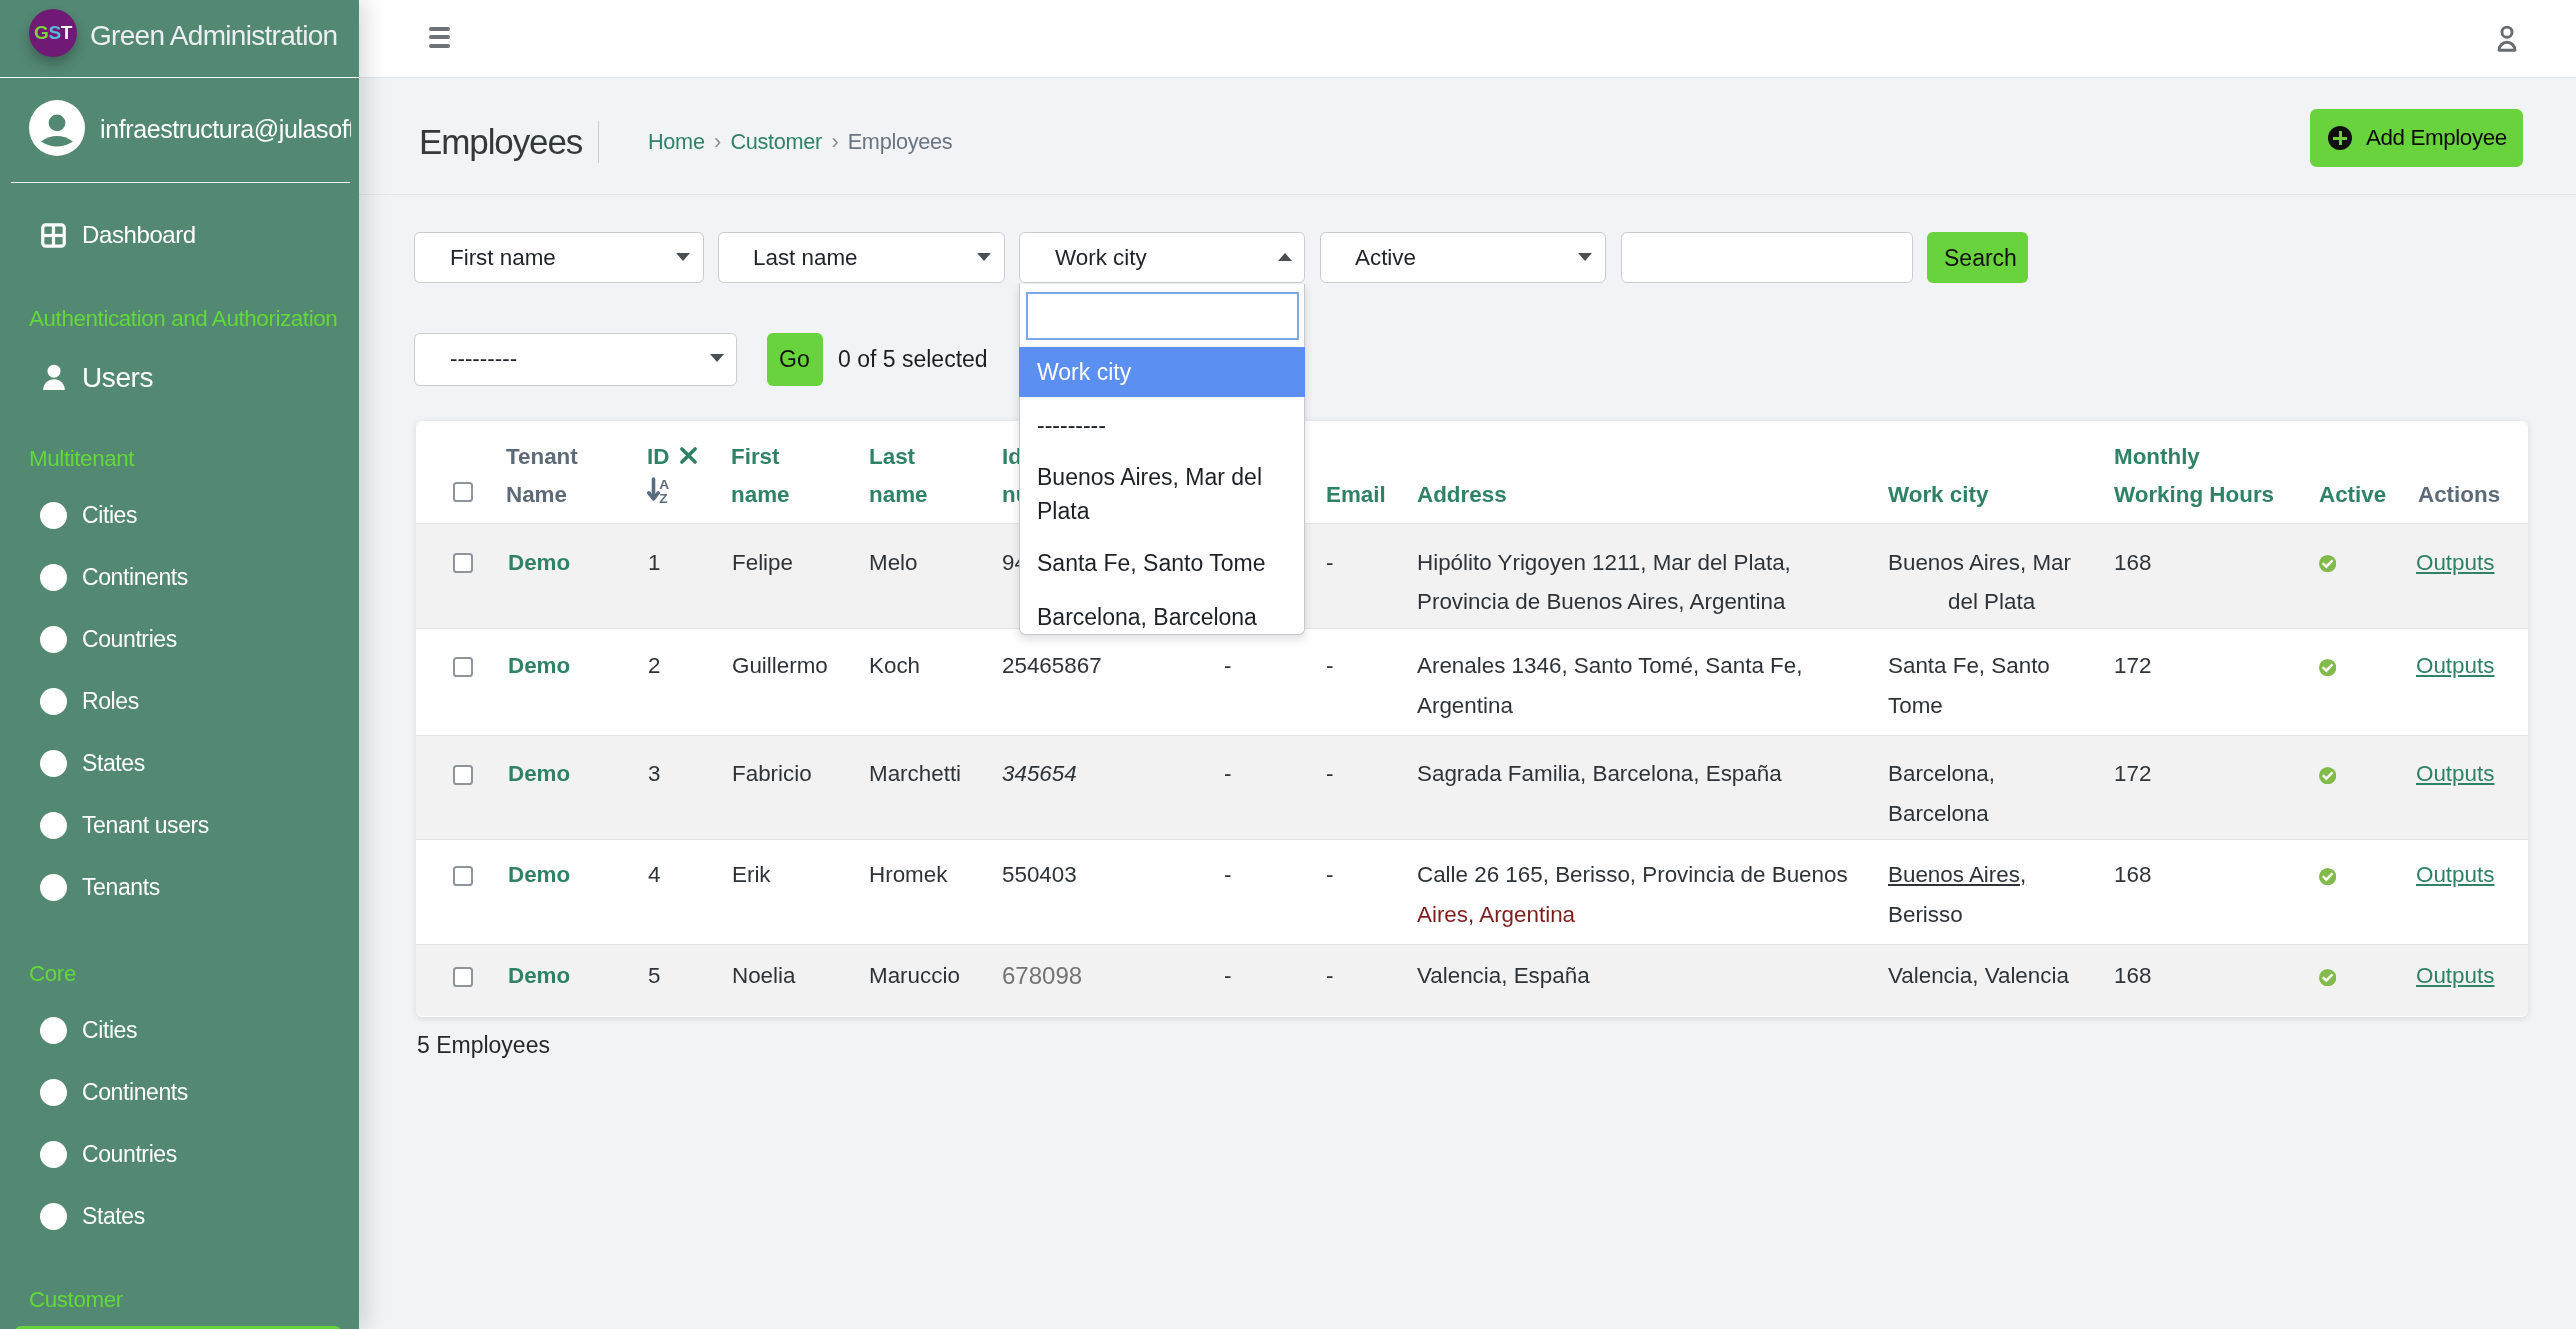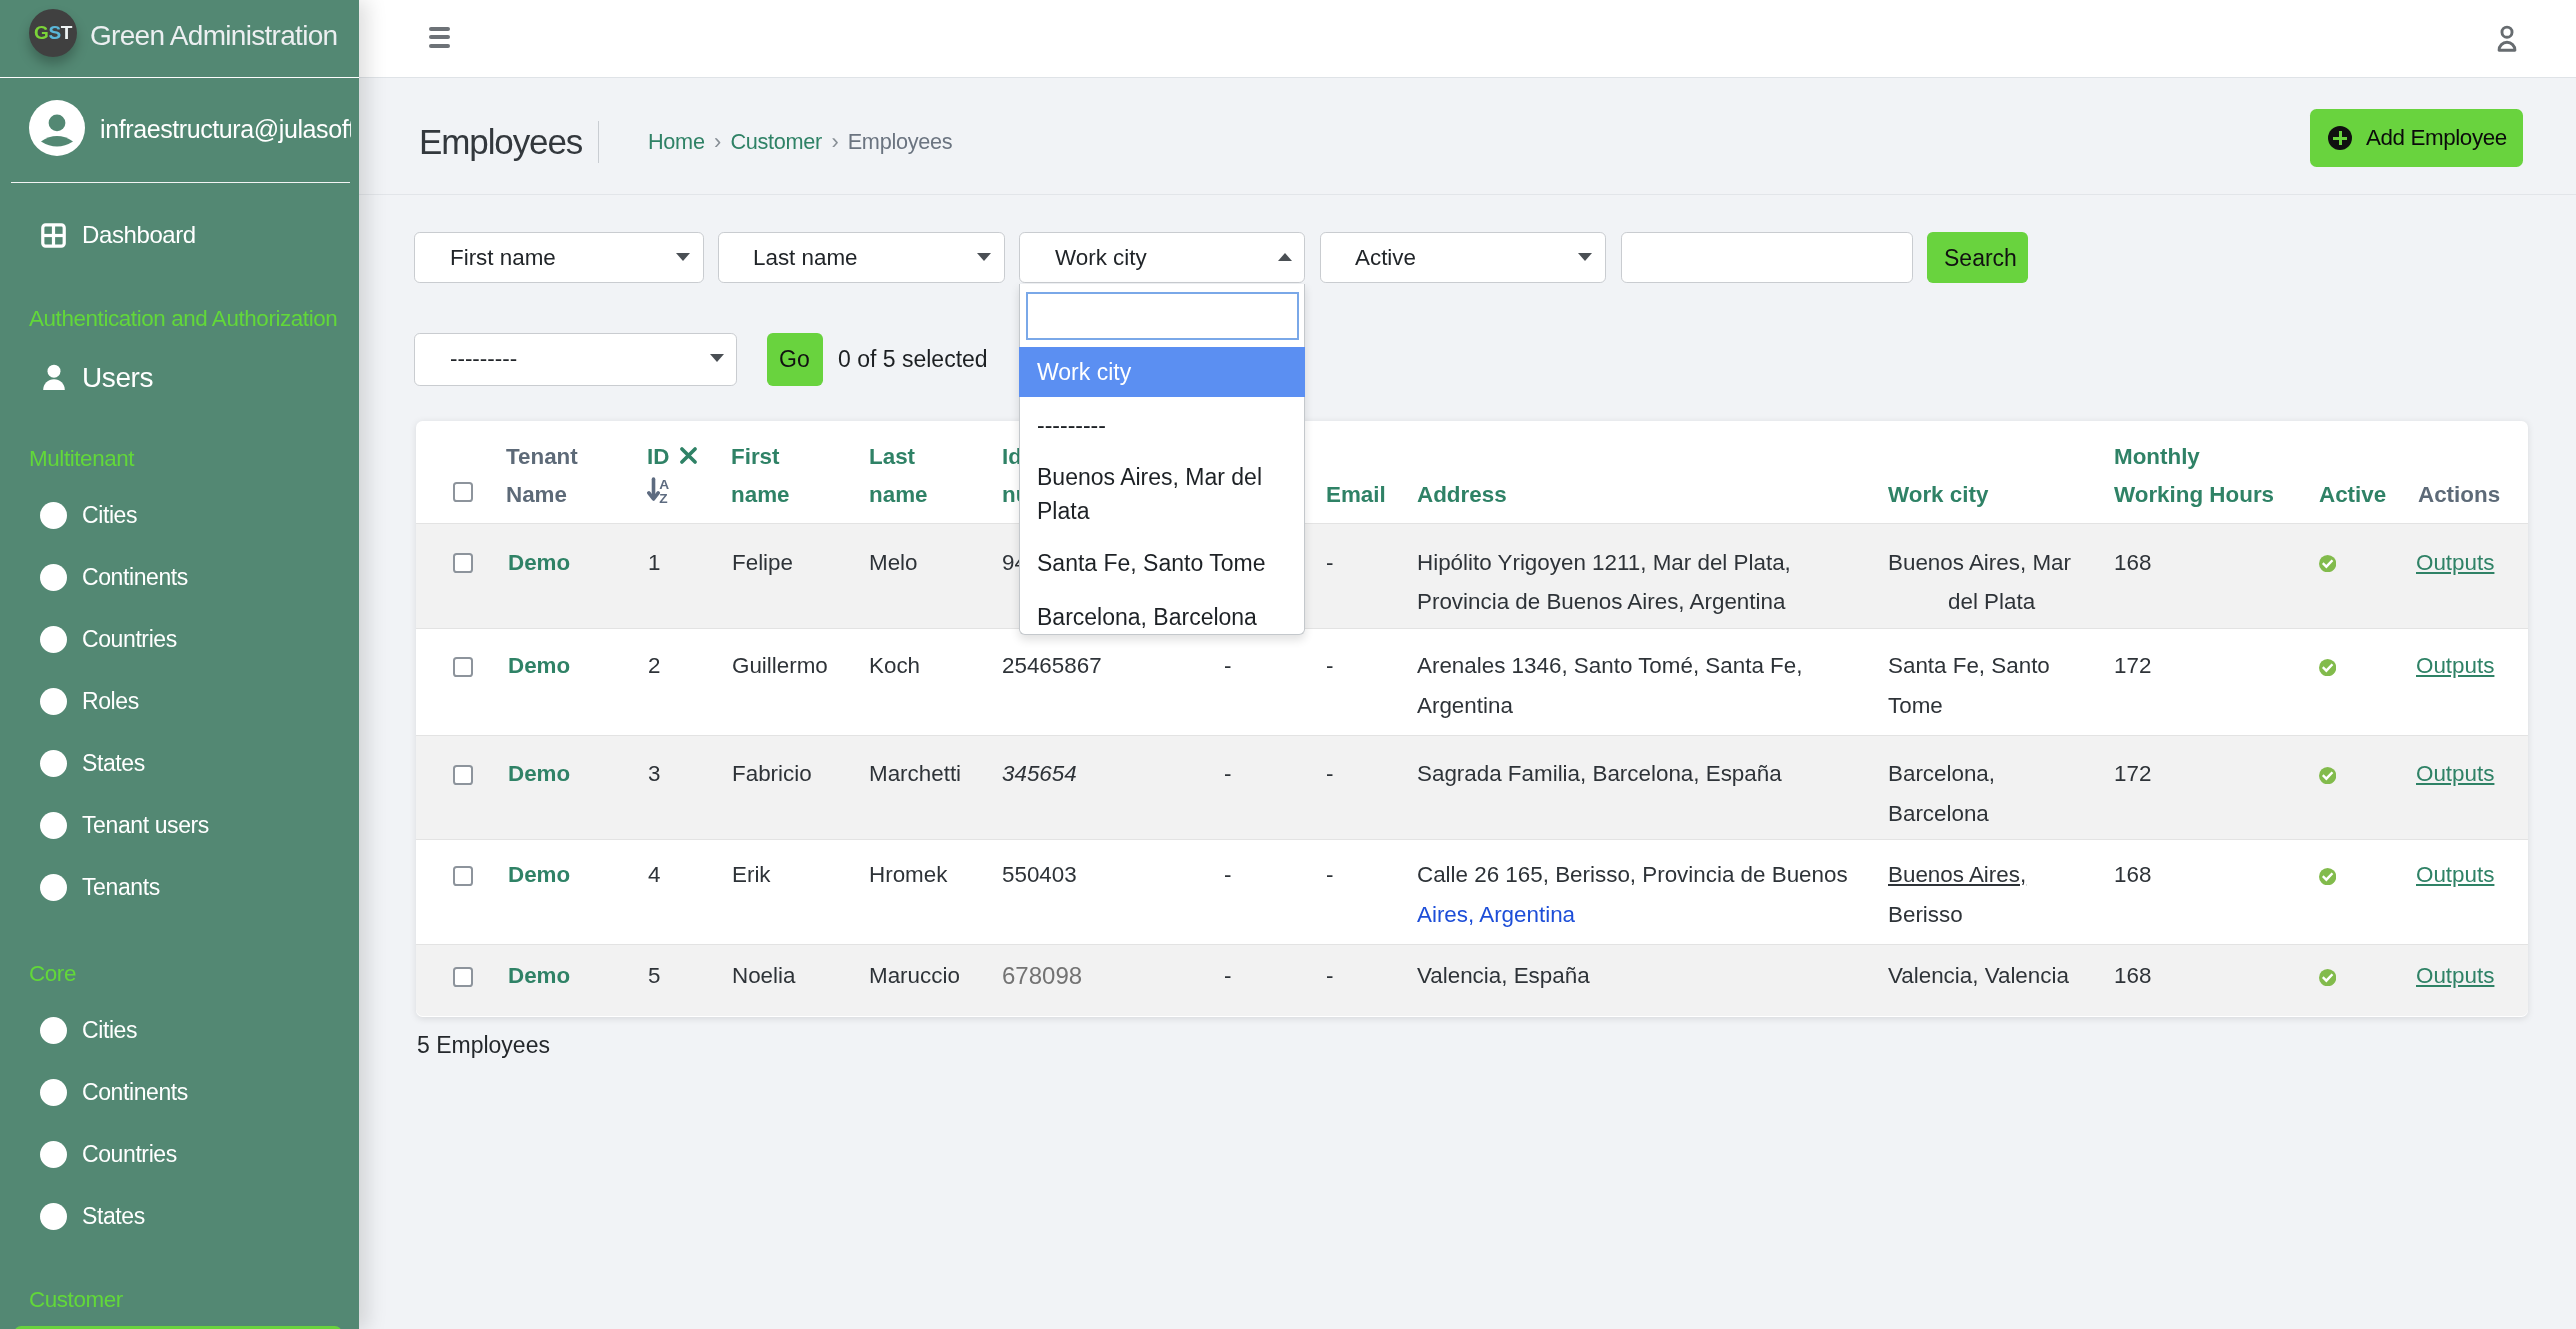--- a/index.html
+++ b/index.html
@@ -11,21 +11,21 @@
 <div class="a" style="left:359px;top:0;width:2217px;height:78px;background:#fff;border-bottom:1.4px solid #dfe3e7"></div>
 <div class="a" style="left:429px;top:27px;width:21px;height:4.3px;background:#6d7277;border-radius:2.2px"></div>
 <div class="a" style="left:429px;top:35px;width:21px;height:4.3px;background:#6d7277;border-radius:2.2px"></div>
 <div class="a" style="left:429px;top:44px;width:21px;height:4.3px;background:#6d7277;border-radius:2.2px"></div>
 <svg class="a" style="left:2494px;top:24.5px" width="26" height="27.4" viewBox="0 0 36 38">
 <circle cx="18" cy="10" r="7" fill="none" stroke="#676c70" stroke-width="4"></circle>
 <path d="M7 35 A11 11 0 0 1 29 35 Z" fill="none" stroke="#676c70" stroke-width="4" stroke-linejoin="round"></path>
 </svg>
 <div class="a" style="left:0;top:0;width:359px;height:1330px;background:#538873;box-shadow:8.7px 0 19px rgba(0,0,0,.13);z-index:6"></div>
 <div class="a" style="left:0;top:77px;width:359px;height:1.4px;background:#fdfdfd;z-index:7"></div>
-<div class="a" style="left:29px;top:9.4px;width:48px;height:48px;border-radius:24px;background:#404040;box-shadow:0 7.2px 11.6px rgba(0,0,0,.25);z-index:7;text-align:center;font-weight:bold;font-size:19px;line-height:48px;letter-spacing:-0.4px"><span style="color:#7bd338">G</span><span style="color:#5ab6d8">S</span><span style="color:#eef3f3">T</span></div>
+<div class="a" style="left:29px;top:9.4px;width:48px;height:48px;border-radius:24px;background:#701a75;box-shadow:0 7.2px 11.6px rgba(0,0,0,.25);z-index:7;text-align:center;font-weight:bold;font-size:19px;line-height:48px;letter-spacing:-0.4px"><span style="color:#7bd338">G</span><span style="color:#5ab6d8">S</span><span style="color:#eef3f3">T</span></div>
 <span class="t" style="left:90px;top:19.5px;font-size:28px;line-height:32px;color:#eceff1;z-index:7;letter-spacing:-0.7px">Green Administration</span>
 <div class="a" style="left:29px;top:100px;width:56px;height:56px;border-radius:50%;background:#fff;z-index:7"></div>
 <svg class="a" style="left:29px;top:100px;z-index:8" width="56" height="56" viewBox="0 0 77 77">
 <circle cx="38.5" cy="31.5" r="11.5" fill="#538873"></circle>
 <path d="M16.5 57 Q38.5 42 60.5 57 Q38.5 71 16.5 57 Z" fill="#538873"></path>
 </svg>
 <span class="t" style="left:100px;top:113px;font-size:25px;color:#fff;z-index:7;letter-spacing:-0.4px;width:251px;overflow:hidden">infraestructura@julasoft.c</span>
 <div class="a" style="left:10.8px;top:182px;width:339px;height:1.4px;background:#f2f4f4;z-index:7"></div>
 <svg class="a" style="left:41px;top:223px;z-index:7" width="25" height="25" viewBox="0 0 35 35">
 <rect x="2.5" y="2.5" width="30" height="30" rx="4" fill="none" stroke="#fff" stroke-width="4.5"></rect>
@@ -188,21 +188,21 @@
 <span class="t" style="left:2416px;top:758px;font-size:22.4px;color:#2f8266;text-decoration:underline;">Outputs</span>
 <div class="a" style="left:453px;top:866px;width:19.5px;height:19.5px;border:2.2px solid #8d949c;border-radius:3.6px;background:#fff"></div>
 <span class="t" style="left:508px;top:859px;font-size:22.4px;color:#2f8266;font-weight:bold;">Demo</span>
 <span class="t" style="left:648px;top:859px;font-size:22.4px;color:#2e3338;">4</span>
 <span class="t" style="left:732px;top:859px;font-size:22.4px;color:#2e3338;">Erik</span>
 <span class="t" style="left:869px;top:859px;font-size:22.4px;color:#2e3338;">Hromek</span>
 <span class="t" style="left:1002px;top:859px;font-size:22.4px;color:#2e3338;">550403</span>
 <span class="t" style="left:1224px;top:859px;font-size:22.4px;color:#2e3338;">-</span>
 <span class="t" style="left:1326px;top:859px;font-size:22.4px;color:#2e3338;">-</span>
 <span class="t" style="left:1417px;top:859px;font-size:22.4px;color:#2e3338;">Calle 26 165, Berisso, Provincia de Buenos</span>
-<span class="t" style="left:1417px;top:899px;font-size:22.4px;color:#1d4ed8;">Aires, Argentina</span>
+<span class="t" style="left:1417px;top:899px;font-size:22.4px;color:#7f1d1d;">Aires, Argentina</span>
 <span class="t" style="left:1888px;top:859px;font-size:22.4px;color:#2e3338;text-decoration:underline;">Buenos Aires,</span>
 <span class="t" style="left:1888px;top:899px;font-size:22.4px;color:#2e3338;">Berisso</span>
 <span class="t" style="left:2114px;top:859px;font-size:22.4px;color:#2e3338;">168</span>
 <svg class="a" style="left:2319px;top:868px" width="17.3" height="17.3" viewBox="0 0 24 24">
 <circle cx="12" cy="12" r="12" fill="#82bb4c"></circle>
 <path d="M6.5 12.5 L10.2 16.2 L17.5 8.5" fill="none" stroke="#fff" stroke-width="3.4" stroke-linecap="square"></path>
 </svg>
 <span class="t" style="left:2416px;top:859px;font-size:22.4px;color:#2f8266;text-decoration:underline;">Outputs</span>
 <div class="a" style="left:453px;top:967px;width:19.5px;height:19.5px;border:2.2px solid #8d949c;border-radius:3.6px;background:#fff"></div>
 <span class="t" style="left:508px;top:960px;font-size:22.4px;color:#2f8266;font-weight:bold;">Demo</span>

